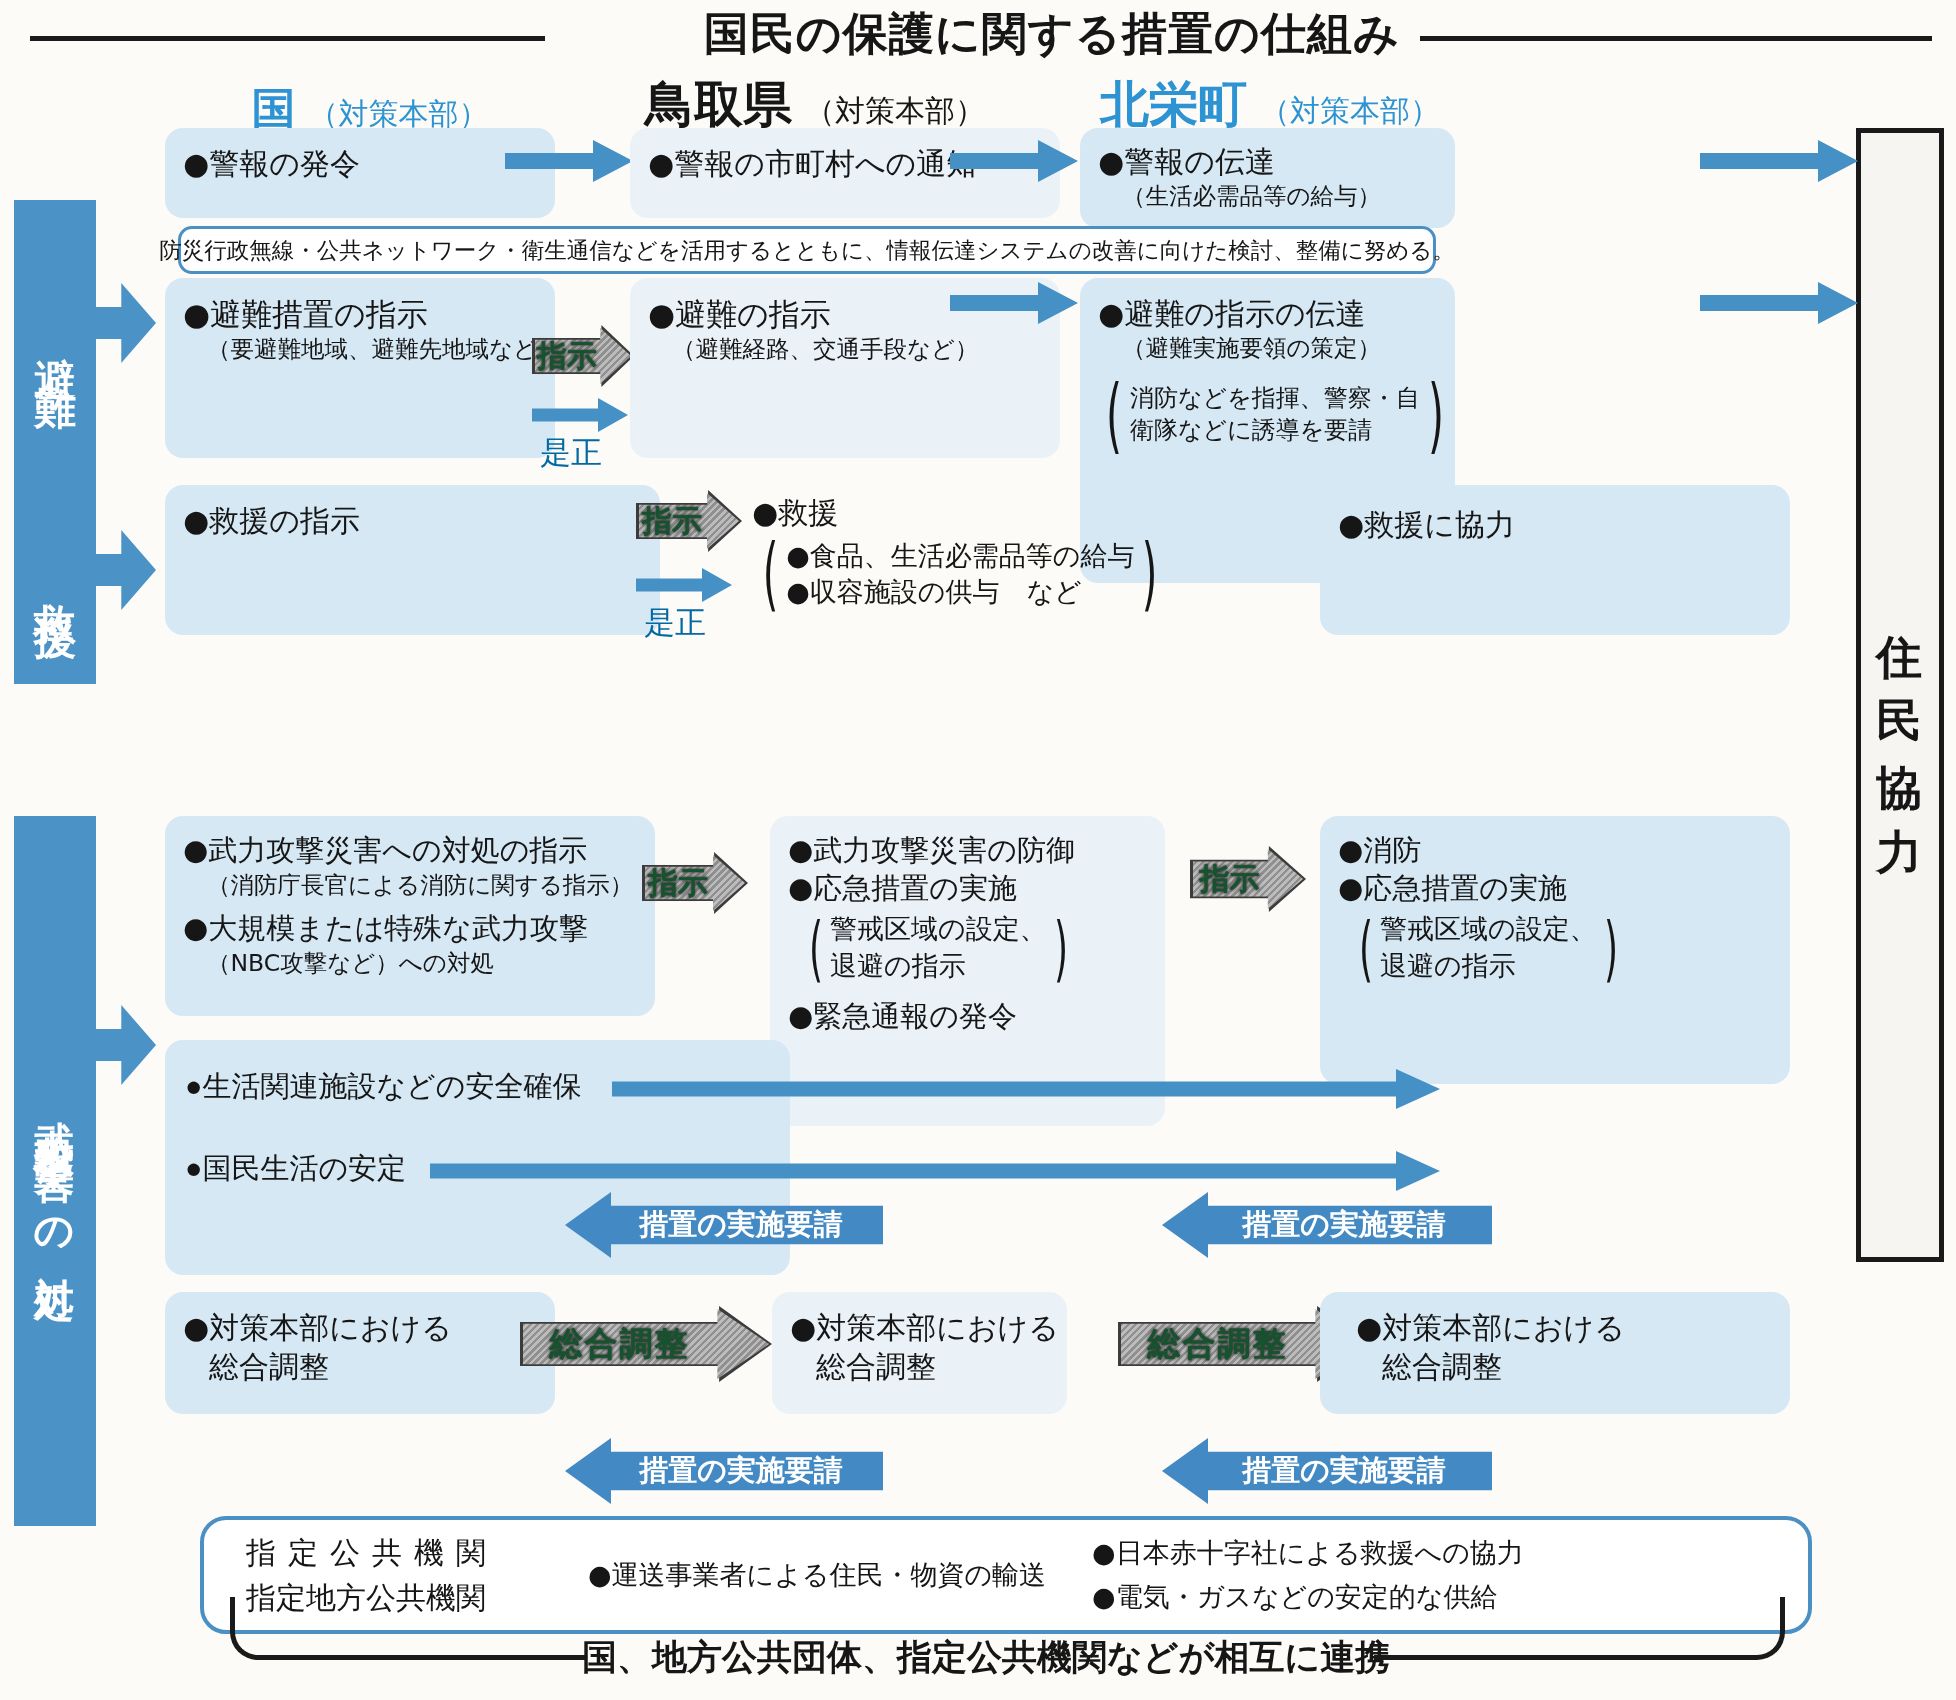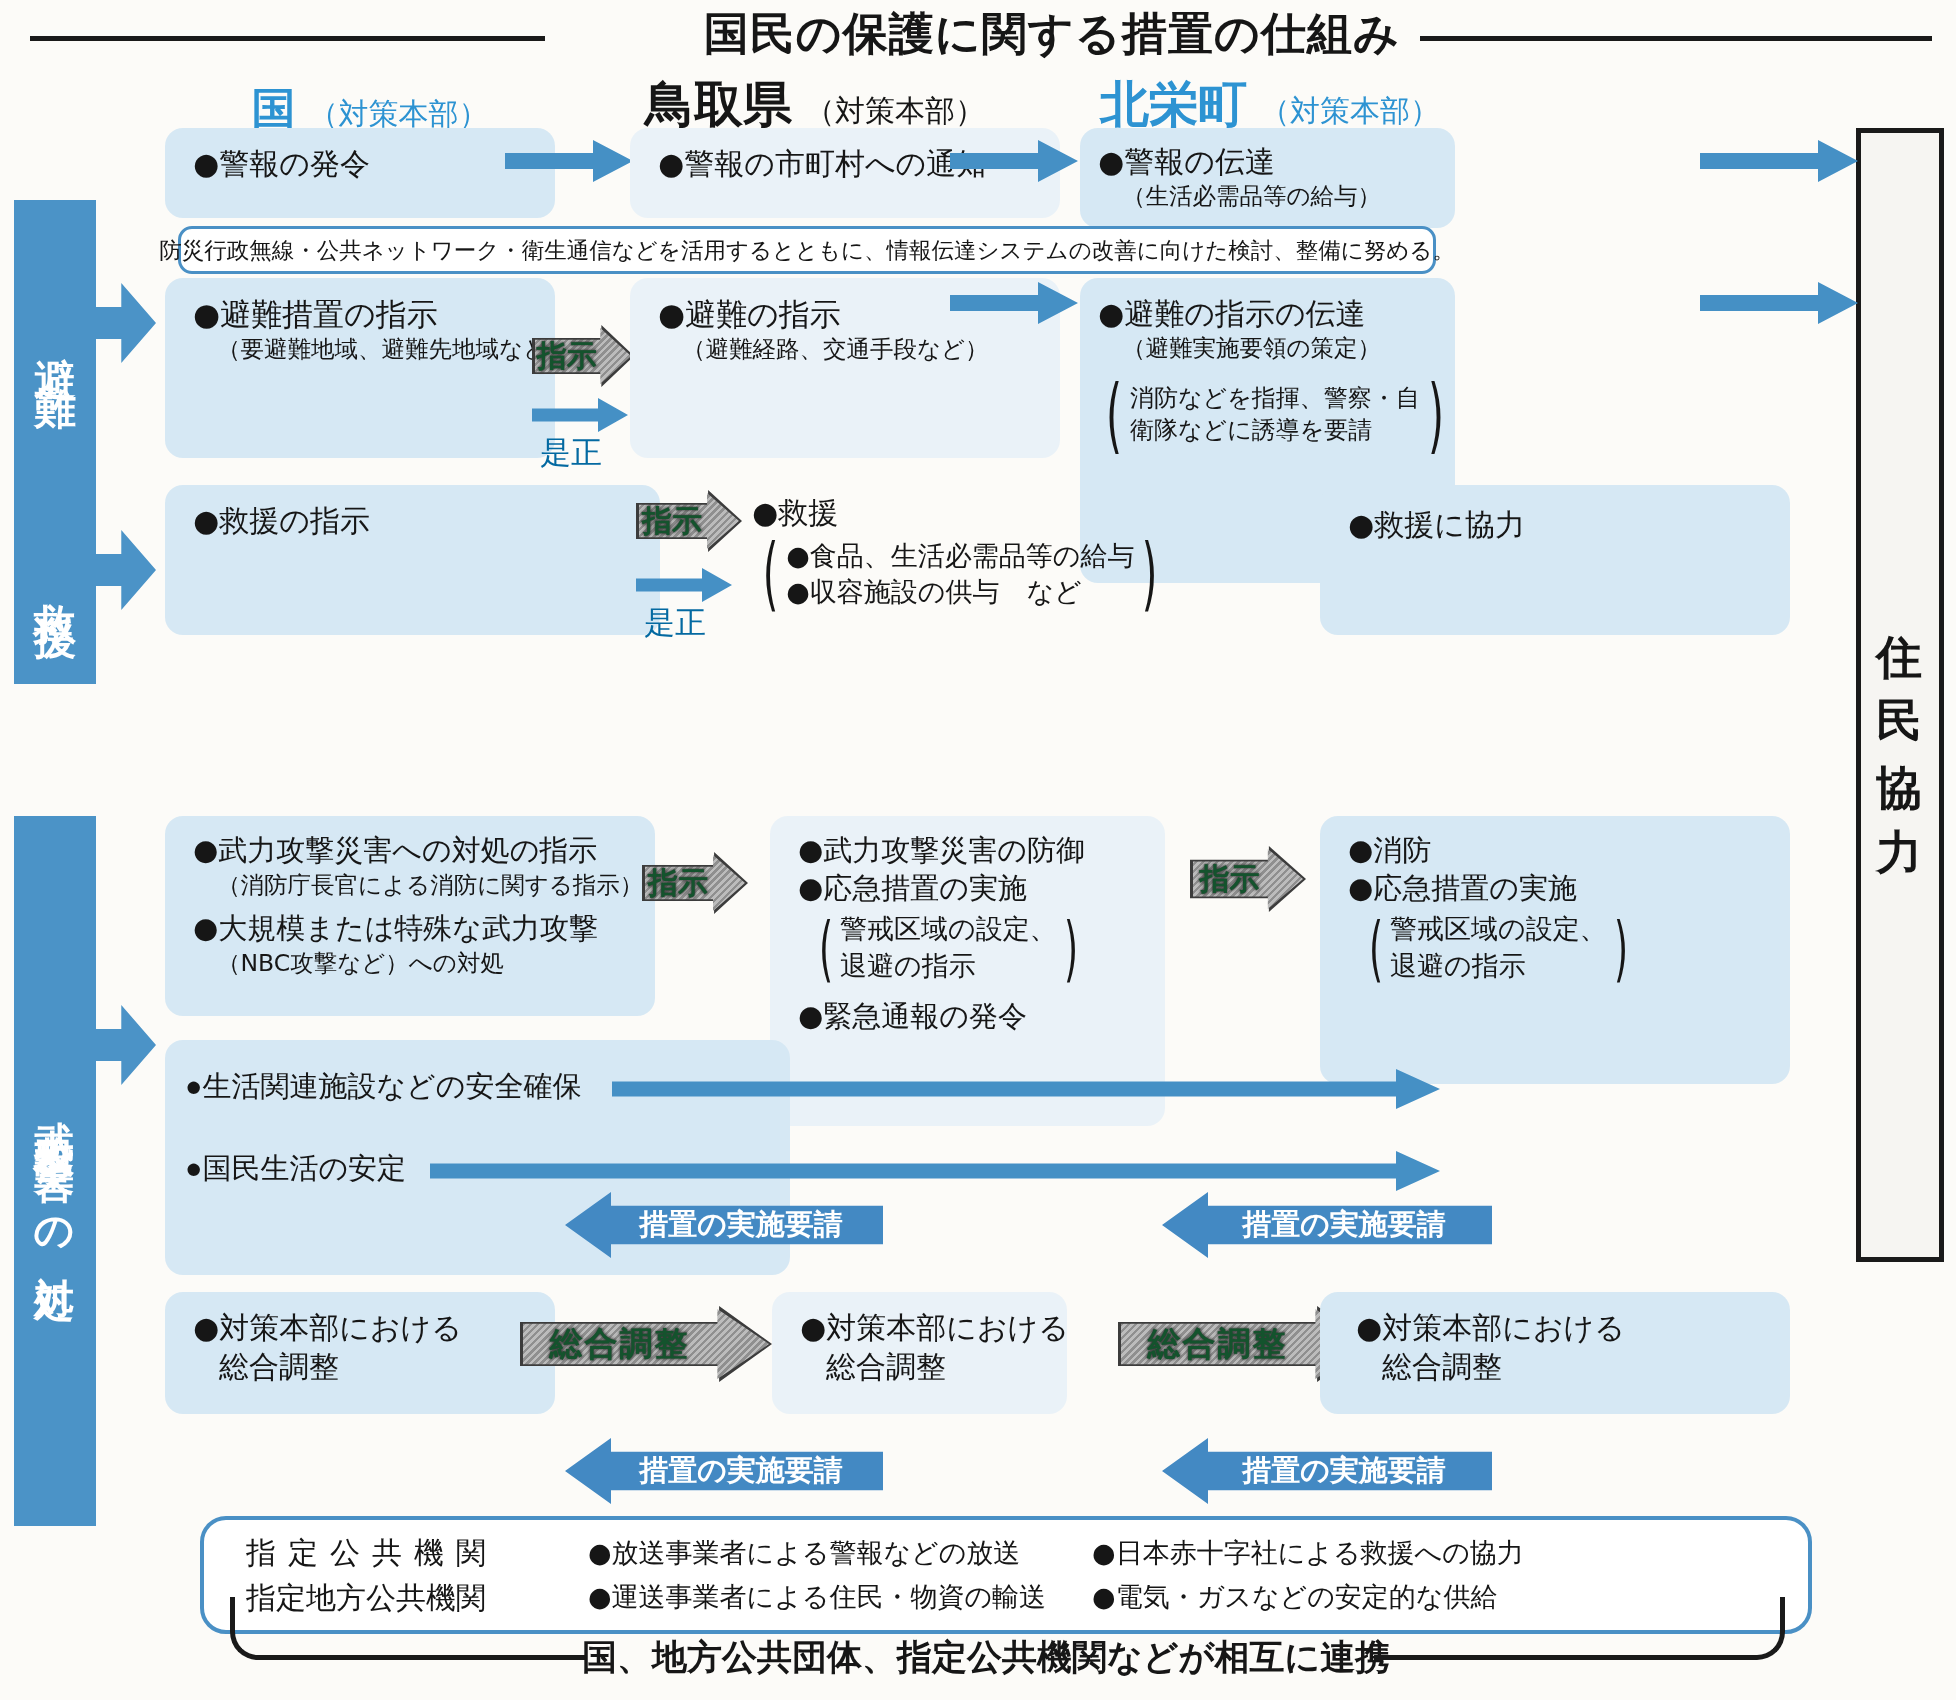--- a/index.html
+++ b/index.html
@@ -22,21 +22,21 @@
   .stub{position:absolute;background:#4b93c7;
         clip-path:polygon(0 30%,44% 30%,44% 0,100% 50%,44% 100%,44% 70%,0 70%);}
   
   .rpanel{position:absolute;left:1856px;top:128px;width:88px;height:1134px;
           background:#f6f5f2;border:5px solid #1a1a1a;box-sizing:border-box;
           display:flex;align-items:center;justify-content:center;
           writing-mode:vertical-rl;text-orientation:upright;
           font-size:46px;font-weight:bold;letter-spacing:64px;padding-top:64px;}
   
   .box{position:absolute;background:#d6e8f4;border-radius:18px;
-       padding:16px 28px;box-sizing:border-box;}
+       padding:16px 18px;box-sizing:border-box;}
   .box.light{background:#eaf2f8;}
   .item{font-size:30px;line-height:1.3;white-space:nowrap;}
   .i29{font-size:29px;}
   .note{font-size:23.5px;margin-left:24px;line-height:1.3;white-space:nowrap;}
   .prow{display:flex;align-items:center;margin-top:4px;}
   .bp{font-weight:400;line-height:0.95;display:inline-block;
       transform:scaleX(0.5);transform-origin:center;}
   .pl{line-height:1.35;white-space:nowrap;}
   
   .ar{position:absolute;background:#4590c5;
@@ -258,21 +258,20 @@
   </div>
   <div class="arl" style="left:565px;top:1438px;width:318px;height:66px;">措置の実施要請</div>
   <div class="arl" style="left:1162px;top:1438px;width:330px;height:66px;">措置の実施要請</div>
 
   <div class="agency">
     <div class="ag-left">
       <div class="l1">指定公共機関</div>
       <div>指定地方公共機関</div>
     </div>
     <div class="ag-col" style="margin-left:36px;">
-      <div>●放送事業者による警報などの放送</div>
       <div>●運送事業者による住民・物資の輸送</div>
     </div>
     <div class="ag-col" style="margin-left:46px;">
       <div>●日本赤十字社による救援への協力</div>
       <div>●電気・ガスなどの安定的な供給</div>
     </div>
   </div>
 
   <div class="br-l"></div>
   <div class="footer-text">国、地方公共団体、指定公共機関などが相互に連携</div>

